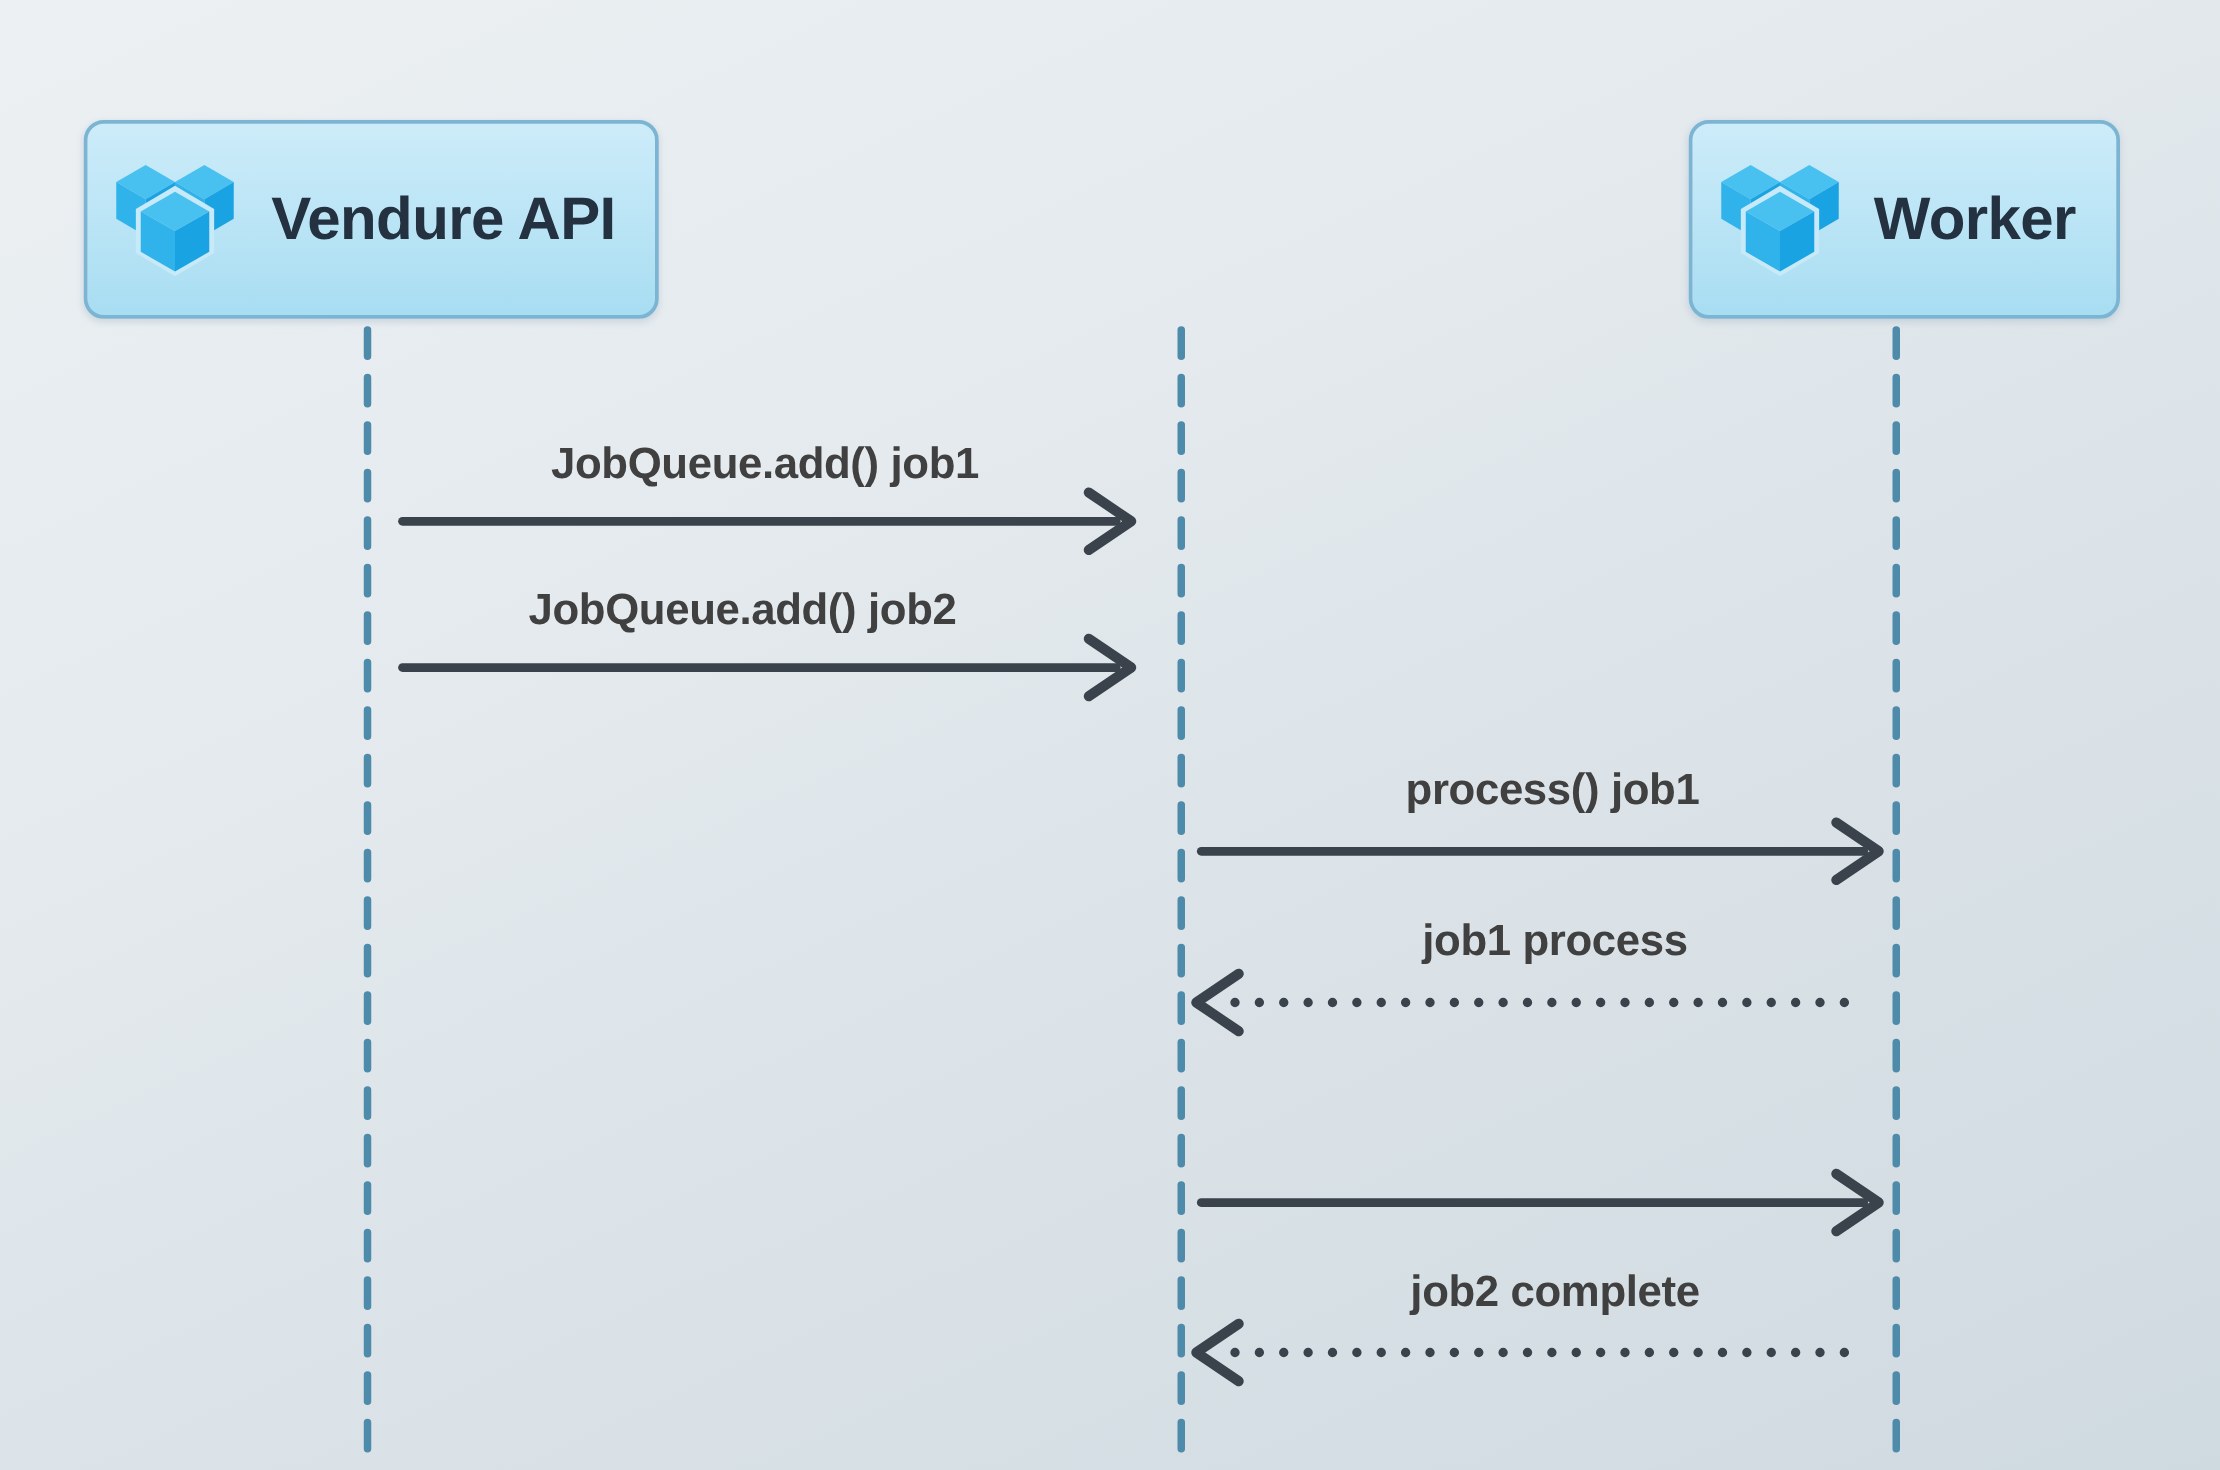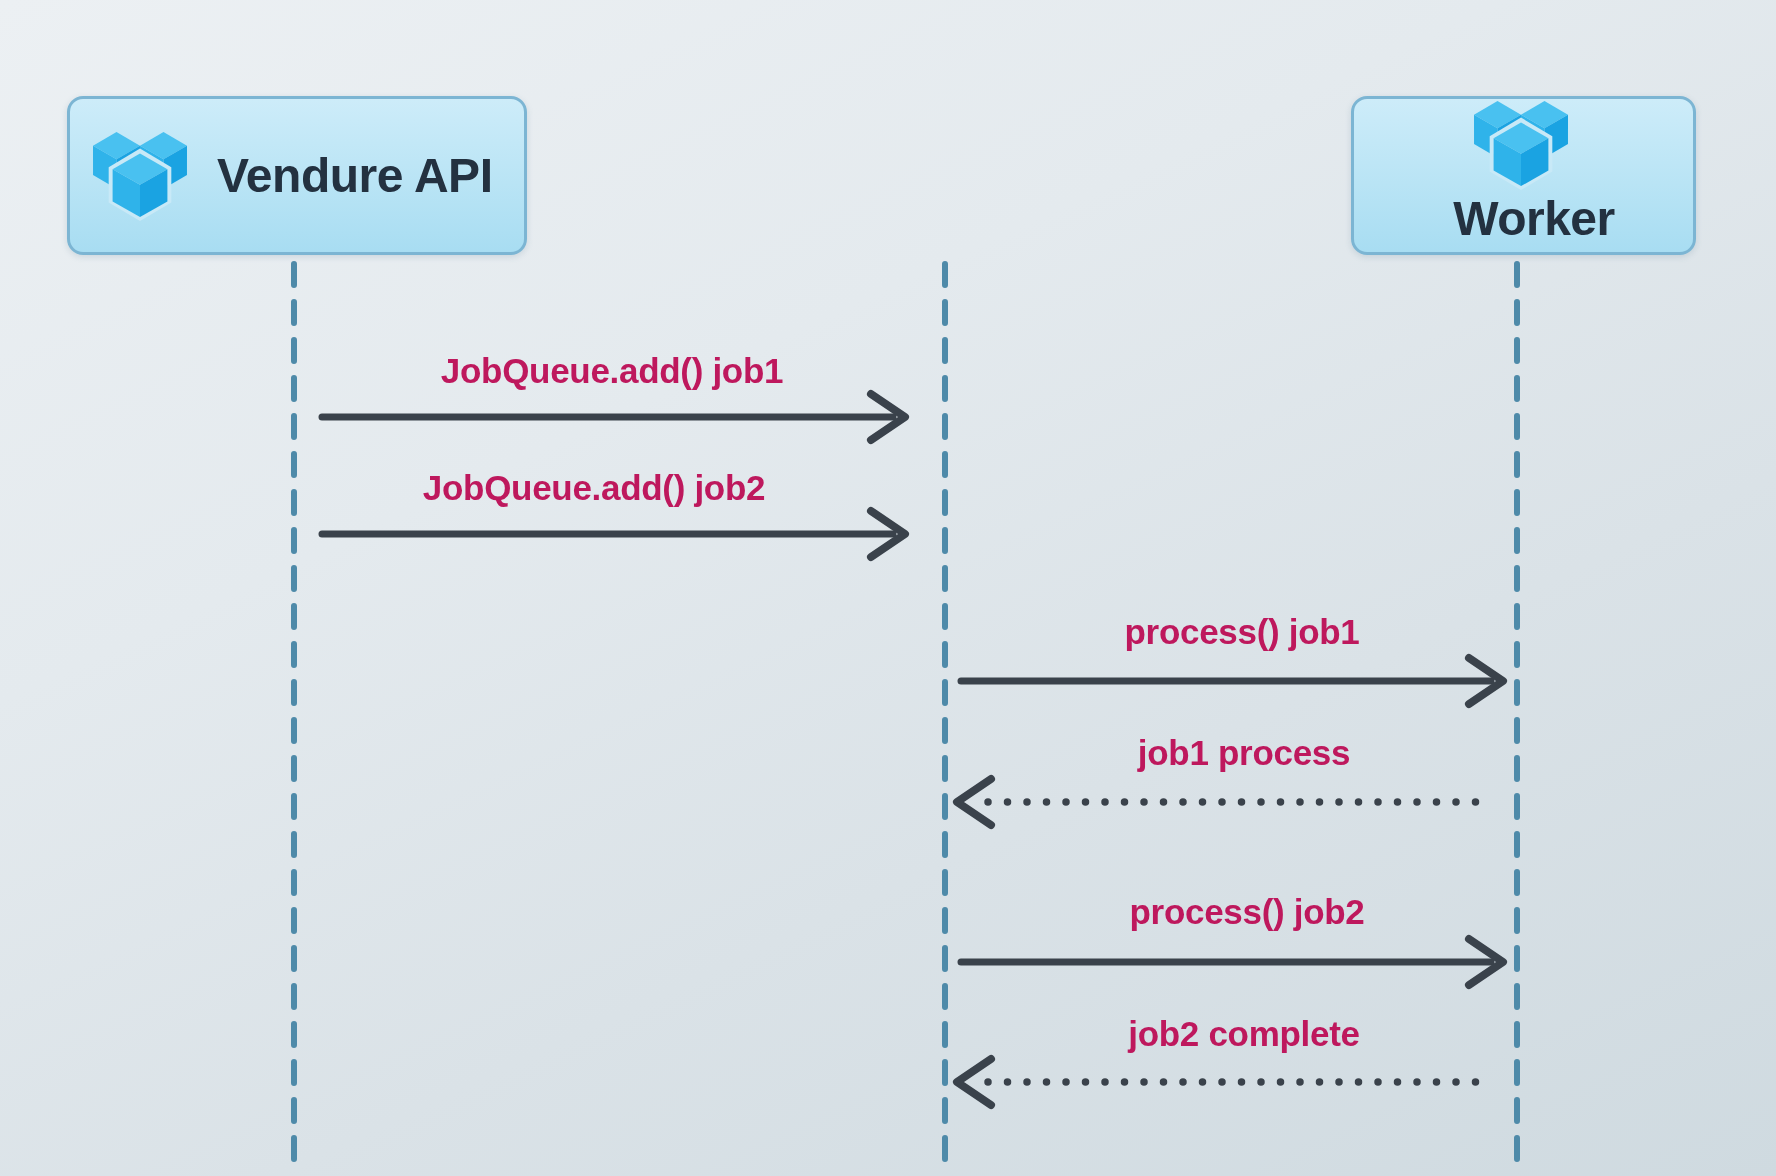--- a/index.html
+++ b/index.html
@@ -27,26 +27,26 @@
   }
   .actor-box .icon{flex:0 0 auto;display:block;}
   .actor-label{
     color:#233140;font-weight:700;font-size:48px;letter-spacing:-0.5px;
     white-space:nowrap;
   }
   #actor-vendure{left:67px;width:460px;padding-left:21px;}
   #actor-vendure .icon{margin-right:28px;}
   #actor-job{left:725px;width:443px;padding-left:34px;}
   #actor-job .icon{margin-right:38px;}
-  #actor-worker{left:1351px;width:345px;padding-left:21px;flex-direction:column;}
+  #actor-worker{left:1351px;width:345px;padding-left:21px;}
   #actor-worker .icon{margin-right:26px;}
 
   .msg-label{
     position:absolute;transform:translate(-50%,-50%);
-    color:#be185d;font-weight:700;font-size:35px;letter-spacing:-0.3px;
+    color:#404040;font-weight:700;font-size:35px;letter-spacing:-0.3px;
     white-space:nowrap;
   }
 </style>
 </head>
 <body>
 
 <div class="canvas">
 
   <svg class="lines-layer" width="1776" height="1176" viewBox="0 0 1776 1176">
     <g stroke="#4e8aa9" stroke-width="6" stroke-linecap="round" stroke-dasharray="21 17">
@@ -116,16 +116,15 @@
         <polygon points="78,40 50,56 50,89 78,73" fill="#1aa3e2"></polygon>
       </g>
     </svg>
     <span class="actor-label">Worker</span>
   </div>
 
   <div class="msg-label" style="left:612px;top:371px">JobQueue.add() job1</div>
   <div class="msg-label" style="left:594px;top:488px">JobQueue.add() job2</div>
   <div class="msg-label" style="left:1242px;top:632px">process() job1</div>
   <div class="msg-label" style="left:1244px;top:753px">job1 process</div>
-  <div class="msg-label" style="left:1247px;top:912px">process() job2</div>
   <div class="msg-label" style="left:1244px;top:1034px">job2 complete</div>
 
 </div>
 
 </body></html>

